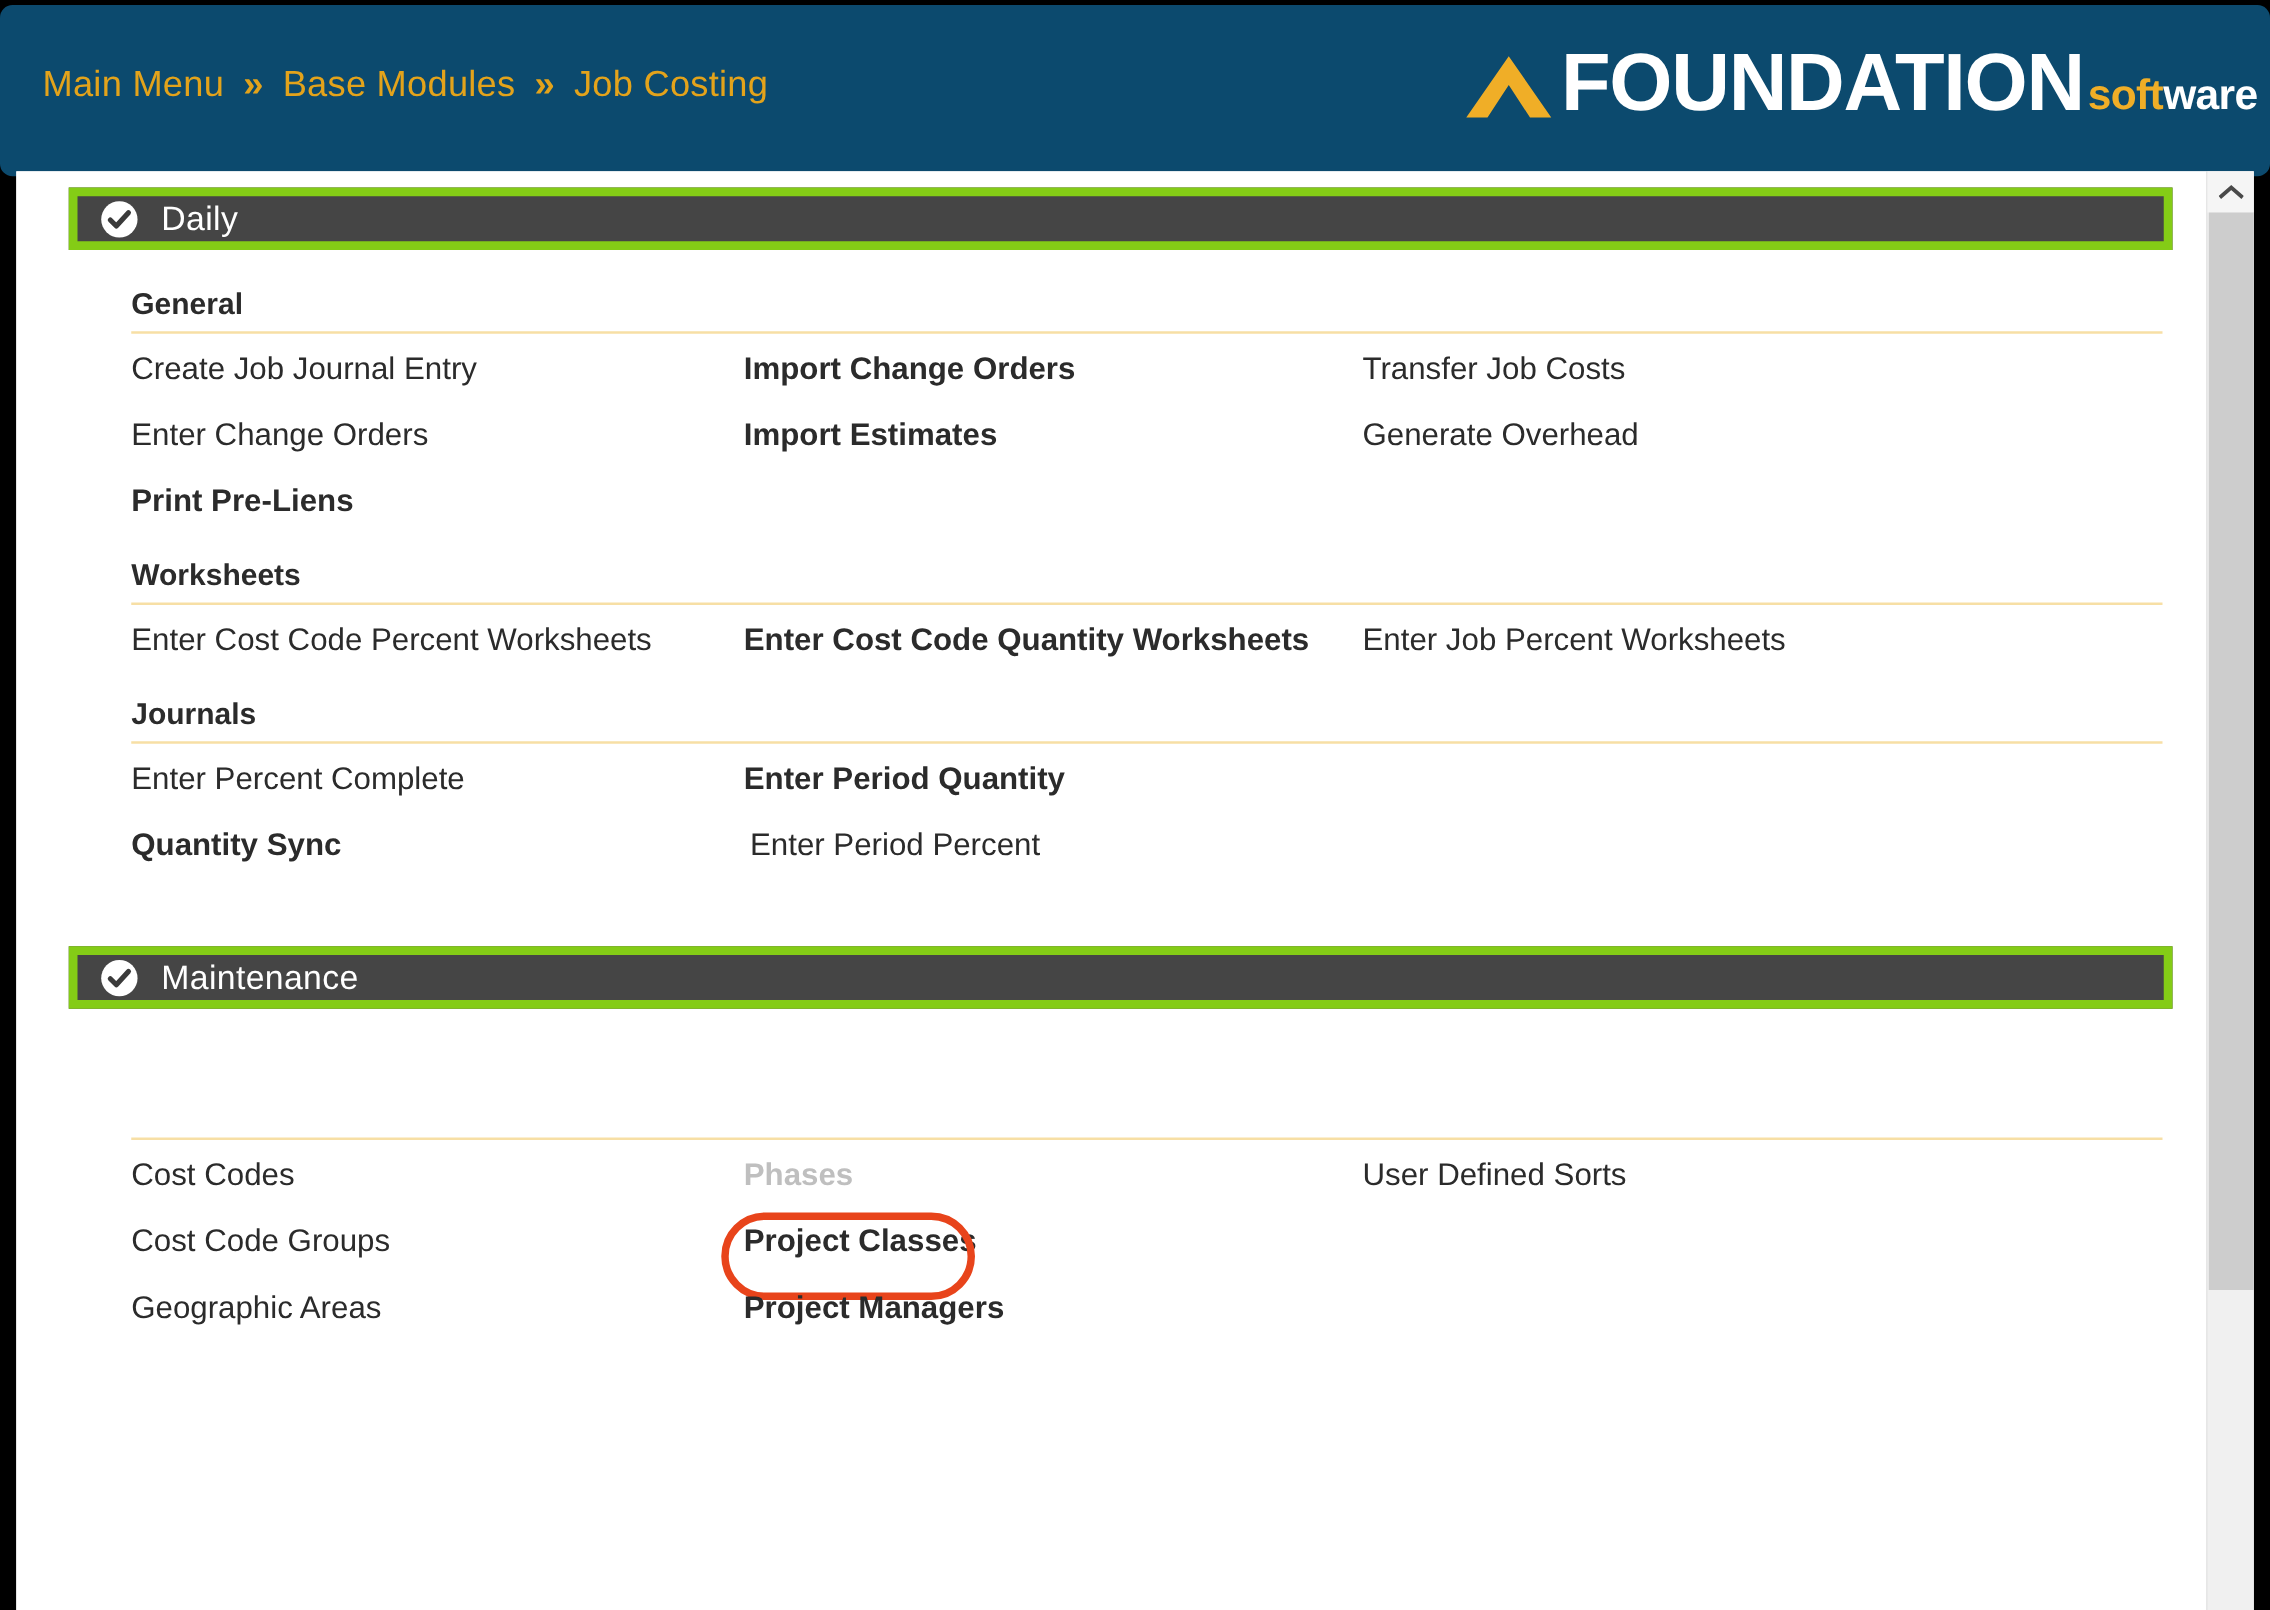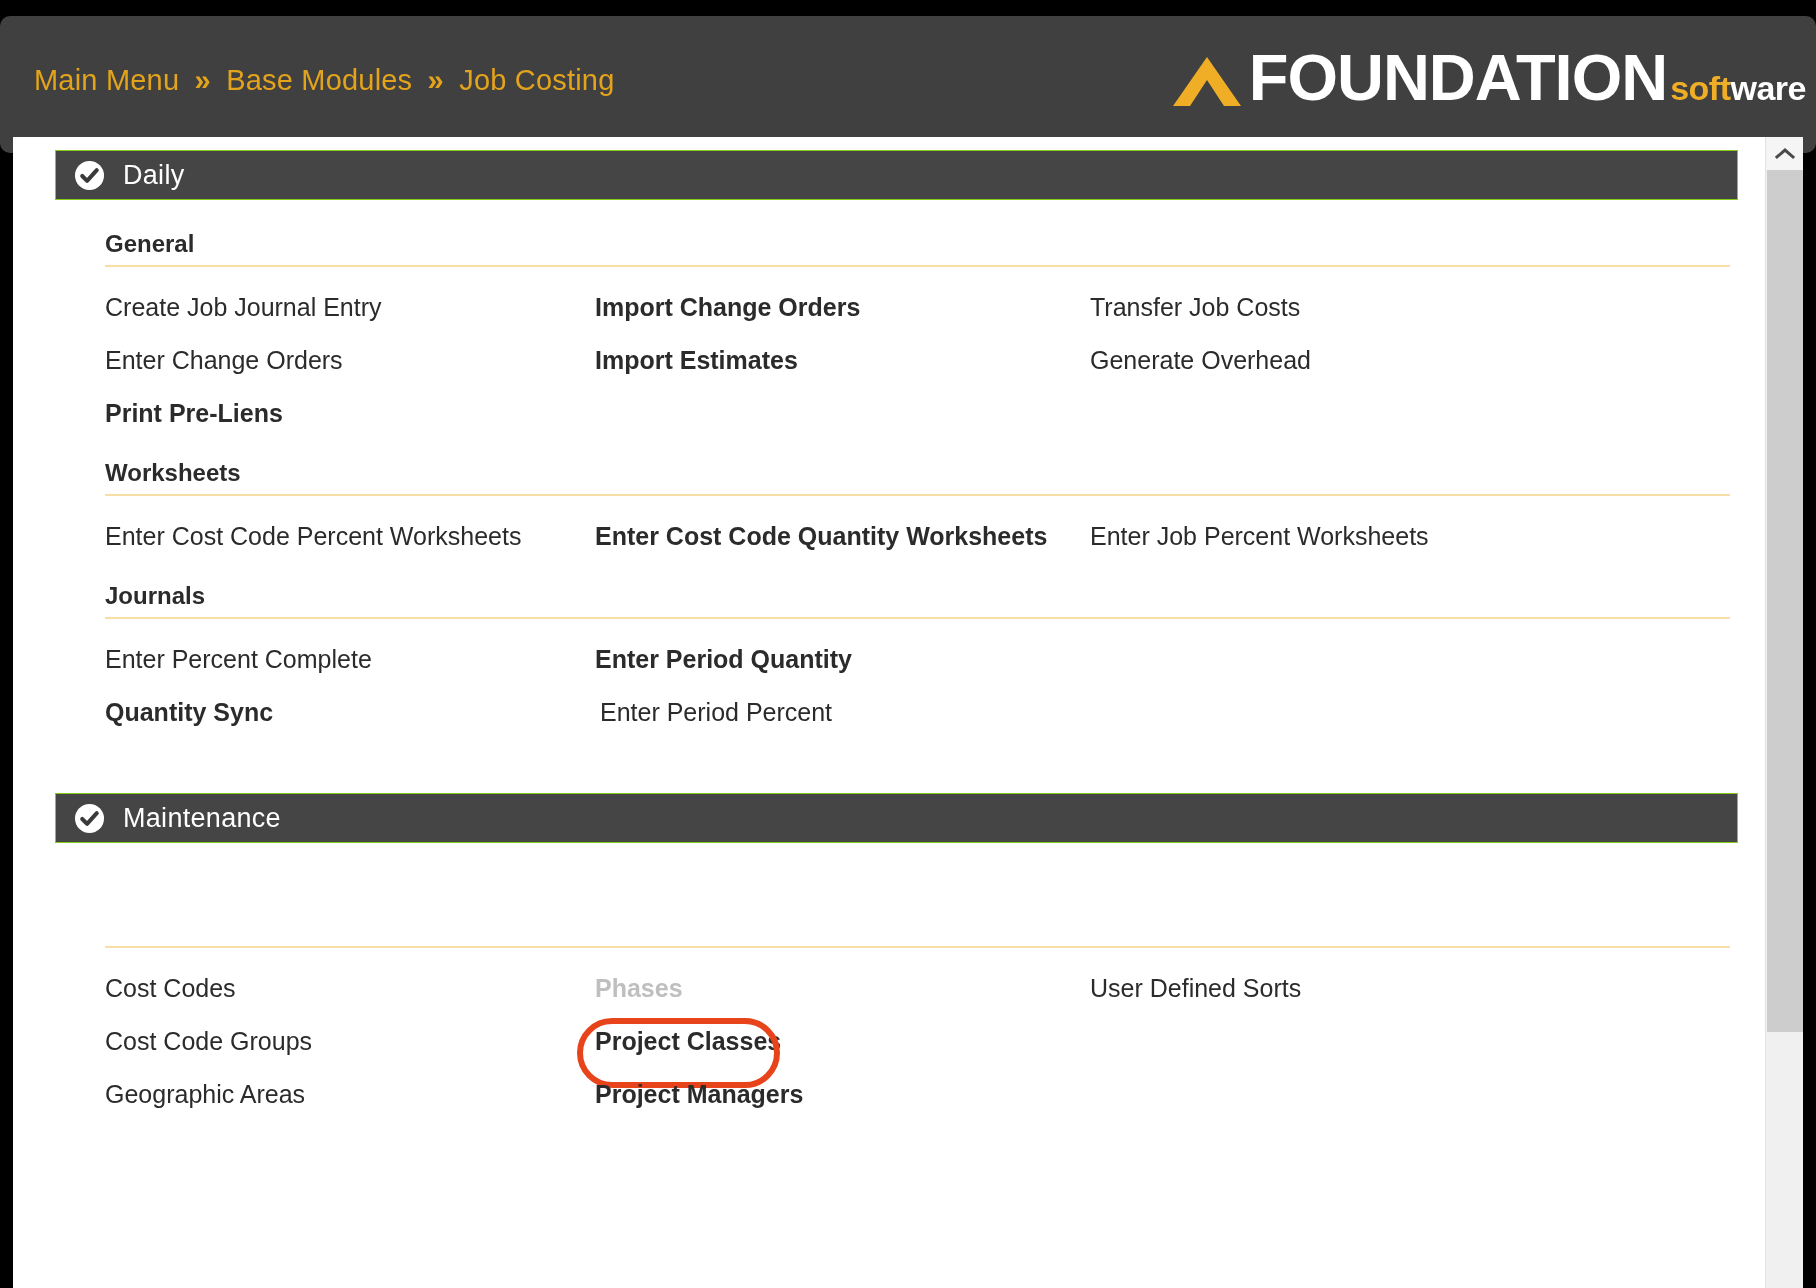--- a/index.html
+++ b/index.html
@@ -15,24 +15,24 @@
   .app {
     position: relative;
     width: 1816px;
     height: 1288px;
     background: #000000;
   }
 
   
   .topbar {
     position: absolute;
-    left: 0; top: 16px;
+    left: 0; top: 4px;
     width: 1816px;
     height: 137px;
-    background: #404040;
+    background: #0c4a6e;
     display: flex;
     align-items: center;
     border-radius: 10px;
   }
 
   .breadcrumb {
     position: absolute;
     left: 34px;
     top: 48px;
     font-size: 29px;
@@ -104,21 +104,21 @@
   }
 
   
   .section { margin: 0 0 0 0; }
 
   .section-header {
     margin-left: 42px;
     margin-right: 27px;
     height: 50px;
     background: #454545;
-    border: 1px solid #84cc16;
+    border: 7px solid #84cc16;
     display: flex;
     align-items: center;
     padding-left: 18px;
   }
   .section-check {
     width: 31px; height: 31px;
     flex: none;
     margin-right: 18px;
   }
   .section-title {
@@ -148,21 +148,21 @@
   .group-title.empty { height: 72px; }
 
   .group-rule {
     height: 2px;
     background: #F7DFA5;
     margin-left: 50px;
     margin-right: 8px;
     margin-top: 4px;
   }
 
-  .group-links { padding-top: 14px; }
+  .group-links { padding-top: 2px; }
 
   .link-row {
     display: flex;
     height: 53px;
     align-items: center;
   }
   .link-cell {
     font-size: 25px;
     color: #2B2B2B;
     white-space: nowrap;

